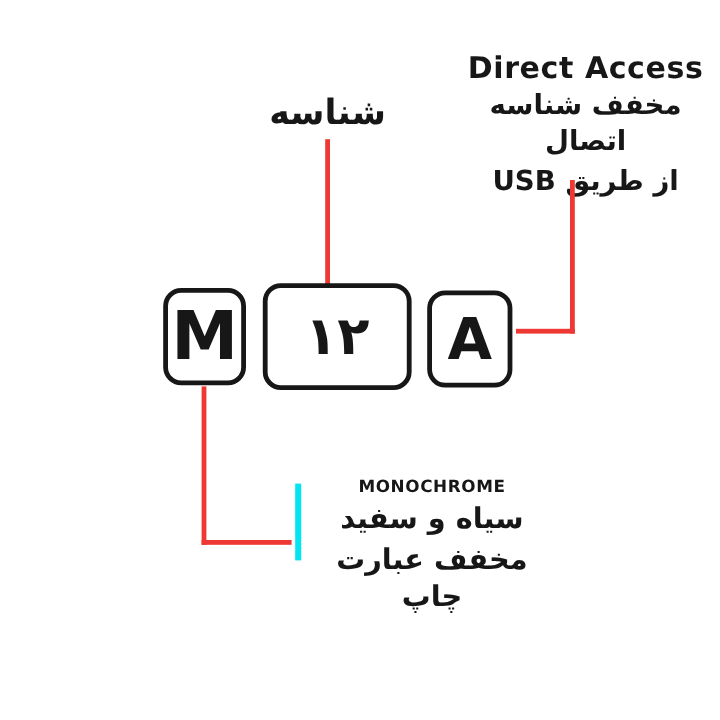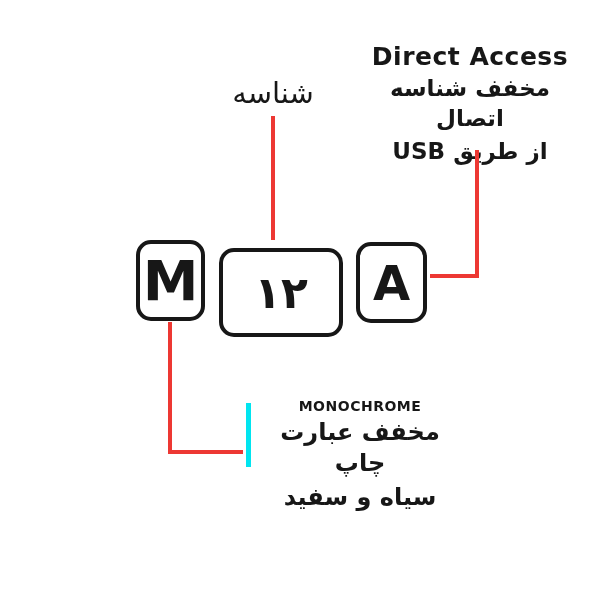--- a/index.html
+++ b/index.html
@@ -50,38 +50,38 @@
     background: #ffffff;
     display: flex;
     align-items: center;
     justify-content: center;
     font-weight: bold;
     color: var(--text);
     box-sizing: border-box;
     line-height: 1;
   }
   .box-m   { left: 136px; top: 240px; width: 69px;  height: 81px; font-size: 56px; }
-  .box-mid { left: 219px; top: 236px; width: 124px; height: 89px; font-size: 44px; margin-top: 12px; }
+  .box-mid { left: 219px; top: 236px; width: 124px; height: 89px; font-size: 44px; }
   .box-a   { left: 356px; top: 242px; width: 71px;  height: 81px; font-size: 48px; }
 
   
   .label-identifier {
     position: absolute;
     left: 198px; top: 76px;
     width: 150px;
     text-align: center;
     font-size: 29px;
-    font-weight: normal;
+    font-weight: bold;
     direction: rtl;
   }
   .label-block {
     position: absolute;
     text-align: center;
   }
-  .block-direct-access { left: 366px; top: 42px;  width: 208px; }
+  .block-direct-access { left: 384px; top: 42px;  width: 208px; }
   .block-monochrome    { left: 254px; top: 398px; width: 212px; }
 
   .en-title {
     font-size: 25px;
     font-weight: bold;
     letter-spacing: 0.5px;
   }
   .mono-title { font-size: 14px; }
   .fa-line {
     font-size: 23px;
@@ -117,17 +117,17 @@
   <div class="box box-a">
     <span>A</span>
   </div>
 
   <div class="line line-mono-v"></div>
   <div class="line line-mono-h"></div>
   <div class="accent-bar"></div>
 
   <div class="label-block block-monochrome">
     <div class="en-title mono-title">MONOCHROME</div>
+    <div class="fa-line">سیاه و سفید</div>
     <div class="fa-line">مخفف عبارت چاپ</div>
-    <div class="fa-line">سیاه و سفید</div>
   </div>
 
 </div>
 
 </body></html>

